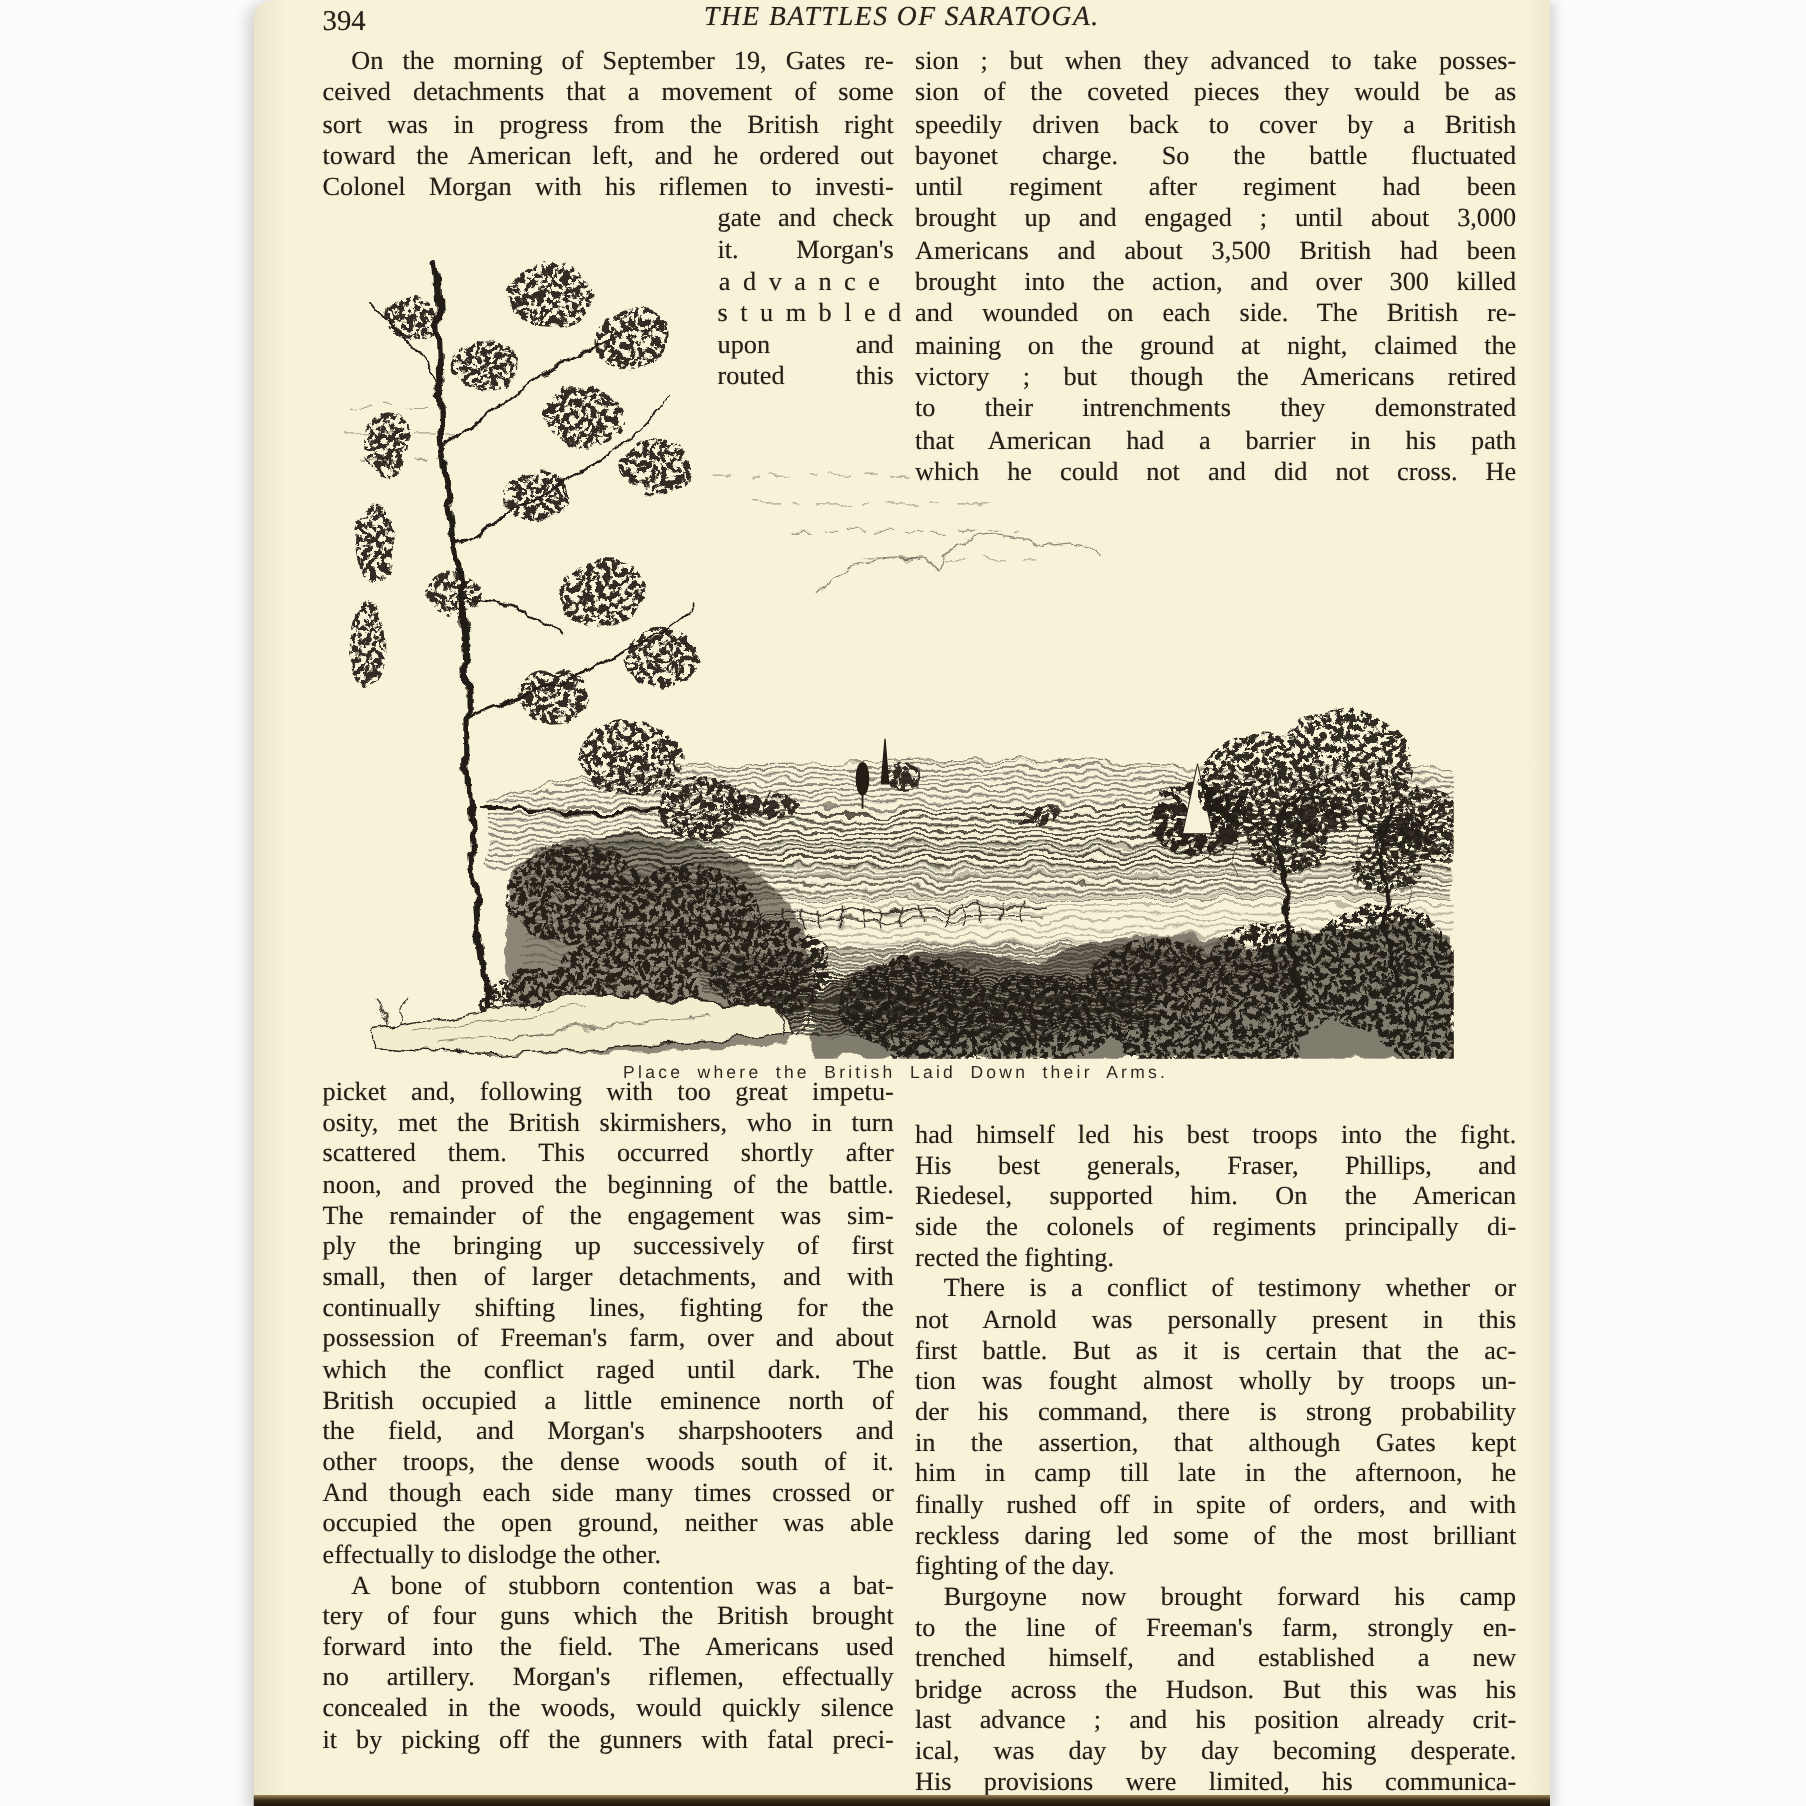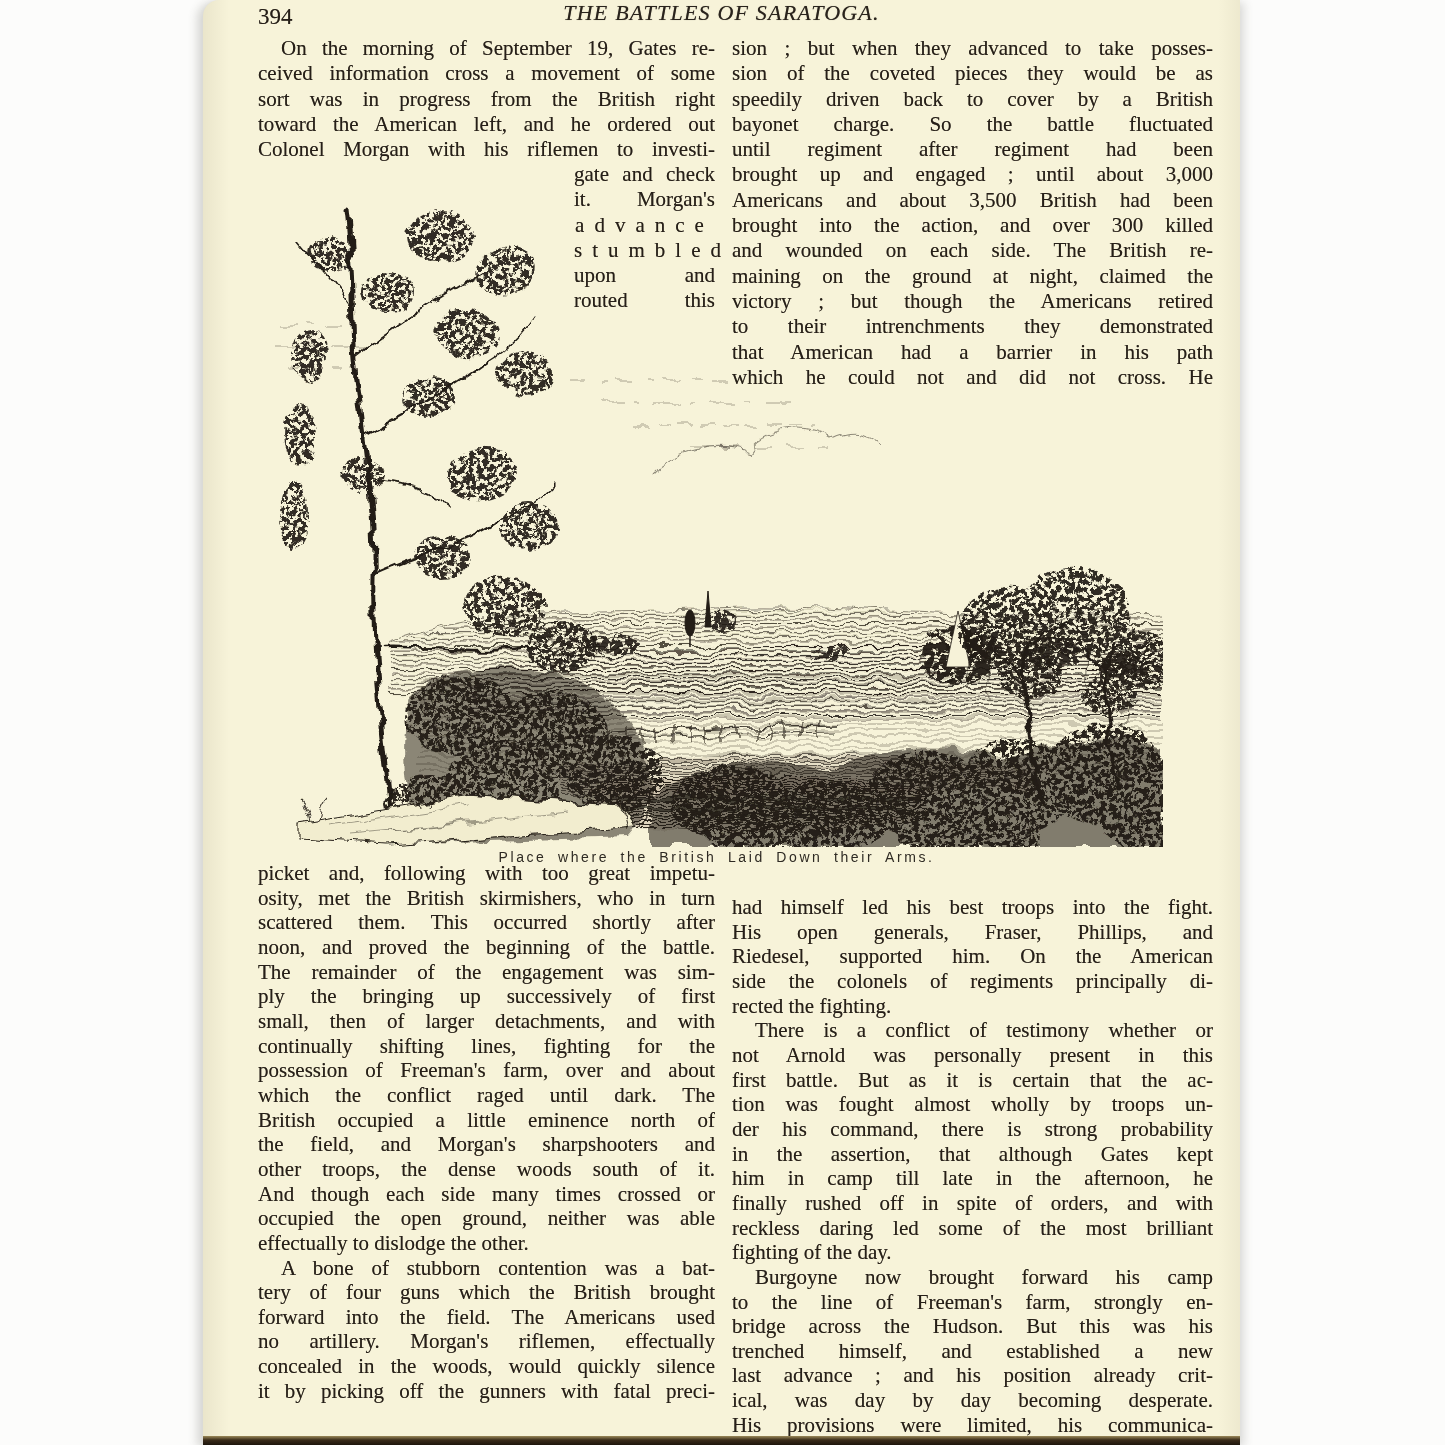--- a/index.html
+++ b/index.html
@@ -39,21 +39,21 @@
 </head>
 <body>
 
 <div class="stage">
   <div class="page">
     <span class="pagenum">394</span>
     <h1 class="title">THE BATTLES OF SARATOGA.</h1>
 
     <div class="col tl">
         <div class="jline indent">On the morning of September 19, Gates re-</div>
-        <div class="jline">ceived information cross a movement of some</div>
+        <div class="jline">ceived detachments that a movement of some</div>
         <div class="jline">sort was in progress from the British right</div>
         <div class="jline">toward the American left, and he ordered out</div>
         <div class="jline">Colonel Morgan with his riflemen to investi-</div>
       </div>
     <div class="col wrapcol">
         <div class="jline">gate and check</div>
         <div class="jline">it. Morgan's</div>
         <div class="jline spread">advance</div>
         <div class="jline spread">stumbled</div>
         <div class="jline">upon and</div>
@@ -264,38 +264,38 @@
         <div class="jline endline">effectually to dislodge the other.</div>
         <div class="jline indent">A bone of stubborn contention was a bat-</div>
         <div class="jline">tery of four guns which the British brought</div>
         <div class="jline">forward into the field. The Americans used</div>
         <div class="jline">no artillery. Morgan's riflemen, effectually</div>
         <div class="jline">concealed in the woods, would quickly silence</div>
         <div class="jline">it by picking off the gunners with fatal preci-</div>
       </div>
     <div class="col br">
         <div class="jline">had himself led his best troops into the fight.</div>
-        <div class="jline">His open generals, Fraser, Phillips, and</div>
+        <div class="jline">His best generals, Fraser, Phillips, and</div>
         <div class="jline">Riedesel, supported him. On the American</div>
         <div class="jline">side the colonels of regiments principally di-</div>
         <div class="jline endline">rected the fighting.</div>
         <div class="jline indent">There is a conflict of testimony whether or</div>
         <div class="jline">not Arnold was personally present in this</div>
         <div class="jline">first battle. But as it is certain that the ac-</div>
         <div class="jline">tion was fought almost wholly by troops un-</div>
         <div class="jline">der his command, there is strong probability</div>
         <div class="jline">in the assertion, that although Gates kept</div>
         <div class="jline">him in camp till late in the afternoon, he</div>
         <div class="jline">finally rushed off in spite of orders, and with</div>
         <div class="jline">reckless daring led some of the most brilliant</div>
         <div class="jline endline">fighting of the day.</div>
         <div class="jline indent">Burgoyne now brought forward his camp</div>
         <div class="jline">to the line of Freeman's farm, strongly en-</div>
+        <div class="jline">trenched himself, and established a new</div>
         <div class="jline">bridge across the Hudson. But this was his</div>
-        <div class="jline">trenched himself, and established a new</div>
         <div class="jline">last advance ; and his position already crit-</div>
         <div class="jline">ical, was day by day becoming desperate.</div>
         <div class="jline">His provisions were limited, his communica-</div>
       </div>
 
     <div class="page-bottom-edge"></div>
   </div>
 </div>
 
 </body></html>

